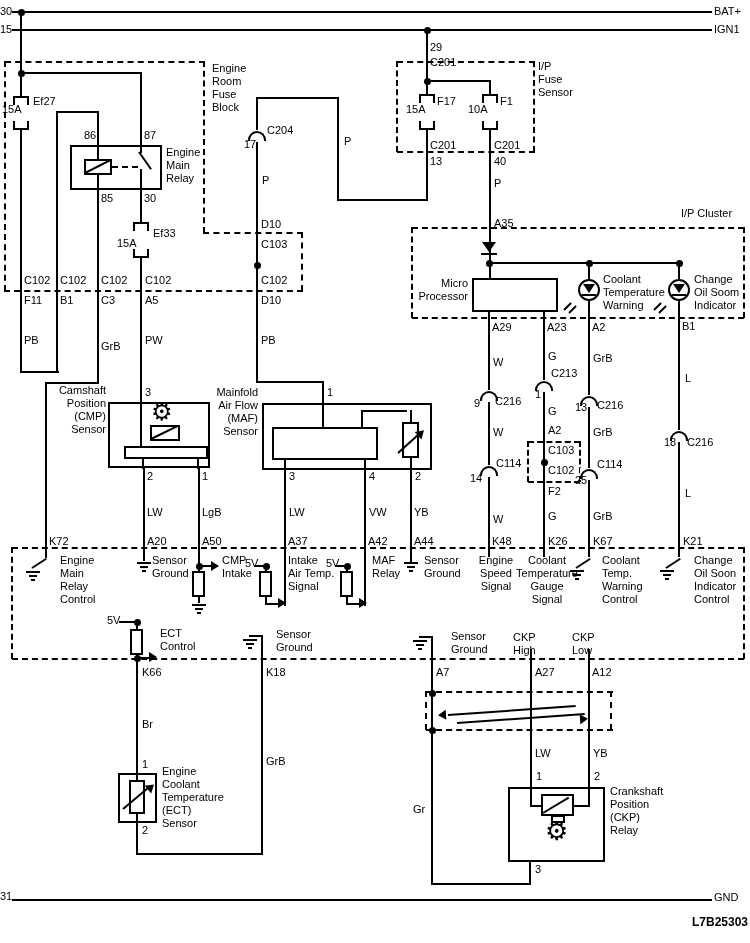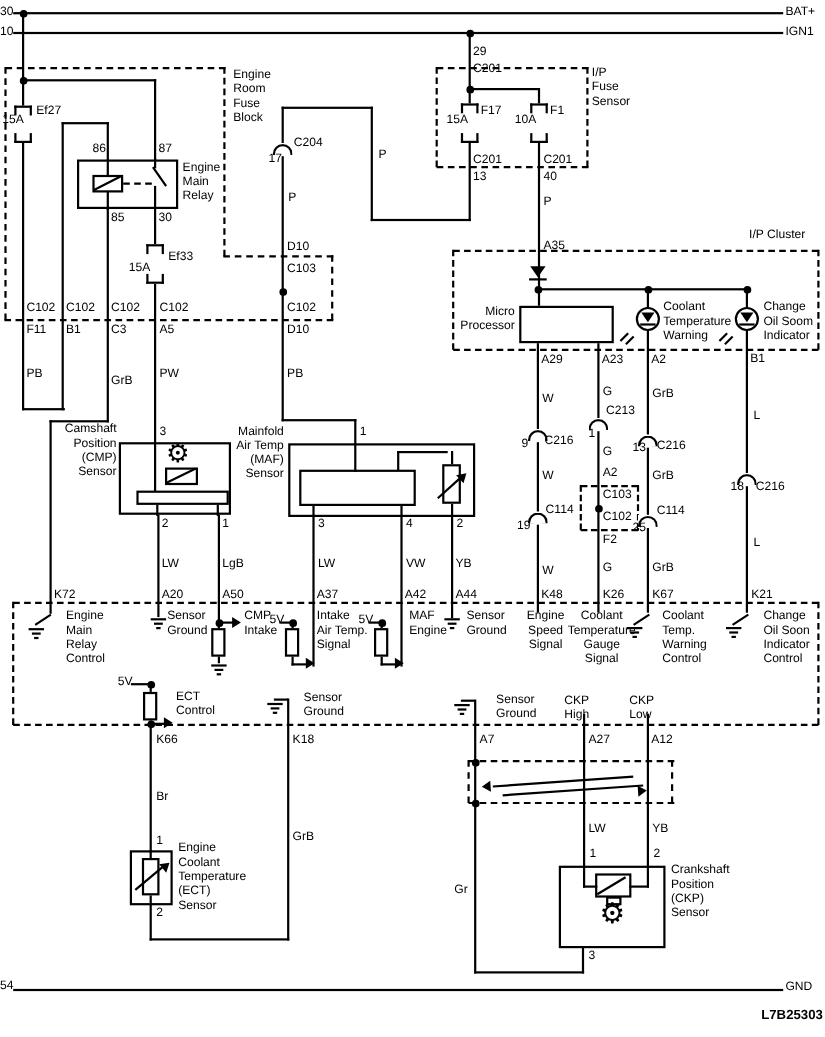--- a/index.html
+++ b/index.html
@@ -250,24 +250,24 @@
     <div style="position: absolute; left: 676px; top: 260px; box-sizing: border-box; width: 7px; height: 7px; background: rgb(0, 0, 0); border-radius: 50%;"></div>
     <div style="position: absolute; left: 541px; top: 459px; box-sizing: border-box; width: 7px; height: 7px; background: rgb(0, 0, 0); border-radius: 50%;"></div>
     <div style="position: absolute; left: 429px; top: 690px; box-sizing: border-box; width: 7px; height: 7px; background: rgb(0, 0, 0); border-radius: 50%;"></div>
     <div style="position: absolute; left: 429px; top: 727px; box-sizing: border-box; width: 7px; height: 7px; background: rgb(0, 0, 0); border-radius: 50%;"></div>
     <div style="position: absolute; left: 196px; top: 563px; box-sizing: border-box; width: 7px; height: 7px; background: rgb(0, 0, 0); border-radius: 50%;"></div>
     <div style="position: absolute; left: 263px; top: 563px; box-sizing: border-box; width: 7px; height: 7px; background: rgb(0, 0, 0); border-radius: 50%;"></div>
     <div style="position: absolute; left: 344px; top: 563px; box-sizing: border-box; width: 7px; height: 7px; background: rgb(0, 0, 0); border-radius: 50%;"></div>
     <div style="position: absolute; left: 134px; top: 619px; box-sizing: border-box; width: 7px; height: 7px; background: rgb(0, 0, 0); border-radius: 50%;"></div>
     <div style="position: absolute; left: 134px; top: 655px; box-sizing: border-box; width: 7px; height: 7px; background: rgb(0, 0, 0); border-radius: 50%;"></div>
     <div style="position: absolute; left: 0px; top: 5px; box-sizing: border-box; font: 11px / 13px &quot;Liberation Sans&quot;, sans-serif; white-space: pre; color: rgb(0, 0, 0);">30</div>
-    <div style="position: absolute; left: 0px; top: 23px; box-sizing: border-box; font: 11px / 13px &quot;Liberation Sans&quot;, sans-serif; white-space: pre; color: rgb(0, 0, 0);">10</div>
+    <div style="position: absolute; left: 0px; top: 23px; box-sizing: border-box; font: 11px / 13px &quot;Liberation Sans&quot;, sans-serif; white-space: pre; color: rgb(0, 0, 0);">15</div>
     <div style="position: absolute; left: 714px; top: 5px; box-sizing: border-box; font: 11px / 13px &quot;Liberation Sans&quot;, sans-serif; white-space: pre; color: rgb(0, 0, 0);">BAT+</div>
     <div style="position: absolute; left: 714px; top: 23px; box-sizing: border-box; font: 11px / 13px &quot;Liberation Sans&quot;, sans-serif; white-space: pre; color: rgb(0, 0, 0);">IGN1</div>
-    <div style="position: absolute; left: 0px; top: 890px; box-sizing: border-box; font: 11px / 13px &quot;Liberation Sans&quot;, sans-serif; white-space: pre; color: rgb(0, 0, 0);">54</div>
+    <div style="position: absolute; left: 0px; top: 890px; box-sizing: border-box; font: 11px / 13px &quot;Liberation Sans&quot;, sans-serif; white-space: pre; color: rgb(0, 0, 0);">31</div>
     <div style="position: absolute; left: 714px; top: 891px; box-sizing: border-box; font: 11px / 13px &quot;Liberation Sans&quot;, sans-serif; white-space: pre; color: rgb(0, 0, 0);">GND</div>
     <div style="position: absolute; left: 212px; top: 62px; box-sizing: border-box; font: 11px / 13px &quot;Liberation Sans&quot;, sans-serif; white-space: pre; color: rgb(0, 0, 0);">Engine
 Room
 Fuse
 Block</div>
     <div style="position: absolute; left: 538px; top: 60px; box-sizing: border-box; font: 11px / 13px &quot;Liberation Sans&quot;, sans-serif; white-space: pre; color: rgb(0, 0, 0);">I/P
 Fuse
 Sensor</div>
     <div style="position: absolute; left: 681px; top: 207px; box-sizing: border-box; font: 11px / 13px &quot;Liberation Sans&quot;, sans-serif; white-space: pre; color: rgb(0, 0, 0);">I/P Cluster</div>
     <div style="position: absolute; left: 166px; top: 146px; box-sizing: border-box; font: 11px / 13px &quot;Liberation Sans&quot;, sans-serif; white-space: pre; color: rgb(0, 0, 0);">Engine
@@ -318,21 +318,21 @@
     <div style="position: absolute; left: 52px; top: 384px; box-sizing: border-box; font: 11px / 13px &quot;Liberation Sans&quot;, sans-serif; white-space: pre; color: rgb(0, 0, 0); width: 54px; text-align: right;">Camshaft
 Position
 (CMP)
 Sensor</div>
     <div style="position: absolute; left: 145px; top: 386px; box-sizing: border-box; font: 11px / 13px &quot;Liberation Sans&quot;, sans-serif; white-space: pre; color: rgb(0, 0, 0);">3</div>
     <div style="position: absolute; left: 147px; top: 470px; box-sizing: border-box; font: 11px / 13px &quot;Liberation Sans&quot;, sans-serif; white-space: pre; color: rgb(0, 0, 0);">2</div>
     <div style="position: absolute; left: 202px; top: 470px; box-sizing: border-box; font: 11px / 13px &quot;Liberation Sans&quot;, sans-serif; white-space: pre; color: rgb(0, 0, 0);">1</div>
     <div style="position: absolute; left: 147px; top: 506px; box-sizing: border-box; font: 11px / 13px &quot;Liberation Sans&quot;, sans-serif; white-space: pre; color: rgb(0, 0, 0);">LW</div>
     <div style="position: absolute; left: 202px; top: 506px; box-sizing: border-box; font: 11px / 13px &quot;Liberation Sans&quot;, sans-serif; white-space: pre; color: rgb(0, 0, 0);">LgB</div>
     <div style="position: absolute; left: 204px; top: 386px; box-sizing: border-box; font: 11px / 13px &quot;Liberation Sans&quot;, sans-serif; white-space: pre; color: rgb(0, 0, 0); width: 54px; text-align: right;">Mainfold
-Air Temp
+Air Flow
 (MAF)
 Sensor</div>
     <div style="position: absolute; left: 327px; top: 386px; box-sizing: border-box; font: 11px / 13px &quot;Liberation Sans&quot;, sans-serif; white-space: pre; color: rgb(0, 0, 0);">1</div>
     <div style="position: absolute; left: 289px; top: 470px; box-sizing: border-box; font: 11px / 13px &quot;Liberation Sans&quot;, sans-serif; white-space: pre; color: rgb(0, 0, 0);">3</div>
     <div style="position: absolute; left: 369px; top: 470px; box-sizing: border-box; font: 11px / 13px &quot;Liberation Sans&quot;, sans-serif; white-space: pre; color: rgb(0, 0, 0);">4</div>
     <div style="position: absolute; left: 415px; top: 470px; box-sizing: border-box; font: 11px / 13px &quot;Liberation Sans&quot;, sans-serif; white-space: pre; color: rgb(0, 0, 0);">2</div>
     <div style="position: absolute; left: 289px; top: 506px; box-sizing: border-box; font: 11px / 13px &quot;Liberation Sans&quot;, sans-serif; white-space: pre; color: rgb(0, 0, 0);">LW</div>
     <div style="position: absolute; left: 369px; top: 506px; box-sizing: border-box; font: 11px / 13px &quot;Liberation Sans&quot;, sans-serif; white-space: pre; color: rgb(0, 0, 0);">VW</div>
     <div style="position: absolute; left: 414px; top: 506px; box-sizing: border-box; font: 11px / 13px &quot;Liberation Sans&quot;, sans-serif; white-space: pre; color: rgb(0, 0, 0);">YB</div>
     <div style="position: absolute; left: 603px; top: 273px; box-sizing: border-box; font: 11px / 13px &quot;Liberation Sans&quot;, sans-serif; white-space: pre; color: rgb(0, 0, 0);">Coolant
@@ -342,21 +342,21 @@
 Oil Soom
 Indicator</div>
     <div style="position: absolute; left: 492px; top: 321px; box-sizing: border-box; font: 11px / 13px &quot;Liberation Sans&quot;, sans-serif; white-space: pre; color: rgb(0, 0, 0);">A29</div>
     <div style="position: absolute; left: 547px; top: 321px; box-sizing: border-box; font: 11px / 13px &quot;Liberation Sans&quot;, sans-serif; white-space: pre; color: rgb(0, 0, 0);">A23</div>
     <div style="position: absolute; left: 592px; top: 321px; box-sizing: border-box; font: 11px / 13px &quot;Liberation Sans&quot;, sans-serif; white-space: pre; color: rgb(0, 0, 0);">A2</div>
     <div style="position: absolute; left: 682px; top: 320px; box-sizing: border-box; font: 11px / 13px &quot;Liberation Sans&quot;, sans-serif; white-space: pre; color: rgb(0, 0, 0);">B1</div>
     <div style="position: absolute; left: 493px; top: 356px; box-sizing: border-box; font: 11px / 13px &quot;Liberation Sans&quot;, sans-serif; white-space: pre; color: rgb(0, 0, 0);">W</div>
     <div style="position: absolute; left: 474px; top: 397px; box-sizing: border-box; font: 11px / 13px &quot;Liberation Sans&quot;, sans-serif; white-space: pre; color: rgb(0, 0, 0);">9</div>
     <div style="position: absolute; left: 495px; top: 395px; box-sizing: border-box; font: 11px / 13px &quot;Liberation Sans&quot;, sans-serif; white-space: pre; color: rgb(0, 0, 0);">C216</div>
     <div style="position: absolute; left: 493px; top: 426px; box-sizing: border-box; font: 11px / 13px &quot;Liberation Sans&quot;, sans-serif; white-space: pre; color: rgb(0, 0, 0);">W</div>
-    <div style="position: absolute; left: 470px; top: 472px; box-sizing: border-box; font: 11px / 13px &quot;Liberation Sans&quot;, sans-serif; white-space: pre; color: rgb(0, 0, 0);">19</div>
+    <div style="position: absolute; left: 470px; top: 472px; box-sizing: border-box; font: 11px / 13px &quot;Liberation Sans&quot;, sans-serif; white-space: pre; color: rgb(0, 0, 0);">14</div>
     <div style="position: absolute; left: 496px; top: 457px; box-sizing: border-box; font: 11px / 13px &quot;Liberation Sans&quot;, sans-serif; white-space: pre; color: rgb(0, 0, 0);">C114</div>
     <div style="position: absolute; left: 493px; top: 513px; box-sizing: border-box; font: 11px / 13px &quot;Liberation Sans&quot;, sans-serif; white-space: pre; color: rgb(0, 0, 0);">W</div>
     <div style="position: absolute; left: 548px; top: 350px; box-sizing: border-box; font: 11px / 13px &quot;Liberation Sans&quot;, sans-serif; white-space: pre; color: rgb(0, 0, 0);">G</div>
     <div style="position: absolute; left: 551px; top: 367px; box-sizing: border-box; font: 11px / 13px &quot;Liberation Sans&quot;, sans-serif; white-space: pre; color: rgb(0, 0, 0);">C213</div>
     <div style="position: absolute; left: 535px; top: 388px; box-sizing: border-box; font: 11px / 13px &quot;Liberation Sans&quot;, sans-serif; white-space: pre; color: rgb(0, 0, 0);">1</div>
     <div style="position: absolute; left: 548px; top: 405px; box-sizing: border-box; font: 11px / 13px &quot;Liberation Sans&quot;, sans-serif; white-space: pre; color: rgb(0, 0, 0);">G</div>
     <div style="position: absolute; left: 548px; top: 424px; box-sizing: border-box; font: 11px / 13px &quot;Liberation Sans&quot;, sans-serif; white-space: pre; color: rgb(0, 0, 0);">A2</div>
     <div style="position: absolute; left: 548px; top: 444px; box-sizing: border-box; font: 11px / 13px &quot;Liberation Sans&quot;, sans-serif; white-space: pre; color: rgb(0, 0, 0);">C103</div>
     <div style="position: absolute; left: 548px; top: 464px; box-sizing: border-box; font: 11px / 13px &quot;Liberation Sans&quot;, sans-serif; white-space: pre; color: rgb(0, 0, 0);">C102</div>
     <div style="position: absolute; left: 548px; top: 485px; box-sizing: border-box; font: 11px / 13px &quot;Liberation Sans&quot;, sans-serif; white-space: pre; color: rgb(0, 0, 0);">F2</div>
@@ -389,21 +389,21 @@
     <div style="position: absolute; left: 152px; top: 554px; box-sizing: border-box; font: 11px / 13px &quot;Liberation Sans&quot;, sans-serif; white-space: pre; color: rgb(0, 0, 0);">Sensor
 Ground</div>
     <div style="position: absolute; left: 222px; top: 554px; box-sizing: border-box; font: 11px / 13px &quot;Liberation Sans&quot;, sans-serif; white-space: pre; color: rgb(0, 0, 0);">CMP
 Intake</div>
     <div style="position: absolute; left: 245px; top: 557px; box-sizing: border-box; font: 11px / 13px &quot;Liberation Sans&quot;, sans-serif; white-space: pre; color: rgb(0, 0, 0);">5V</div>
     <div style="position: absolute; left: 288px; top: 554px; box-sizing: border-box; font: 11px / 13px &quot;Liberation Sans&quot;, sans-serif; white-space: pre; color: rgb(0, 0, 0);">Intake
 Air Temp.
 Signal</div>
     <div style="position: absolute; left: 326px; top: 557px; box-sizing: border-box; font: 11px / 13px &quot;Liberation Sans&quot;, sans-serif; white-space: pre; color: rgb(0, 0, 0);">5V</div>
     <div style="position: absolute; left: 372px; top: 554px; box-sizing: border-box; font: 11px / 13px &quot;Liberation Sans&quot;, sans-serif; white-space: pre; color: rgb(0, 0, 0);">MAF
-Engine</div>
+Relay</div>
     <div style="position: absolute; left: 424px; top: 554px; box-sizing: border-box; font: 11px / 13px &quot;Liberation Sans&quot;, sans-serif; white-space: pre; color: rgb(0, 0, 0);">Sensor
 Ground</div>
     <div style="position: absolute; left: 468px; top: 554px; box-sizing: border-box; font: 11px / 13px &quot;Liberation Sans&quot;, sans-serif; white-space: pre; color: rgb(0, 0, 0); width: 56px; text-align: center;">Engine
 Speed
 Signal</div>
     <div style="position: absolute; left: 505px; top: 554px; box-sizing: border-box; font: 11px / 13px &quot;Liberation Sans&quot;, sans-serif; white-space: pre; color: rgb(0, 0, 0); width: 84px; text-align: center;">Coolant
 Temperature
 Gauge
 Signal</div>
     <div style="position: absolute; left: 602px; top: 554px; box-sizing: border-box; font: 11px / 13px &quot;Liberation Sans&quot;, sans-serif; white-space: pre; color: rgb(0, 0, 0);">Coolant
@@ -441,14 +441,14 @@
 Coolant
 Temperature
 (ECT)
 Sensor</div>
     <div style="position: absolute; left: 536px; top: 770px; box-sizing: border-box; font: 11px / 13px &quot;Liberation Sans&quot;, sans-serif; white-space: pre; color: rgb(0, 0, 0);">1</div>
     <div style="position: absolute; left: 594px; top: 770px; box-sizing: border-box; font: 11px / 13px &quot;Liberation Sans&quot;, sans-serif; white-space: pre; color: rgb(0, 0, 0);">2</div>
     <div style="position: absolute; left: 535px; top: 863px; box-sizing: border-box; font: 11px / 13px &quot;Liberation Sans&quot;, sans-serif; white-space: pre; color: rgb(0, 0, 0);">3</div>
     <div style="position: absolute; left: 610px; top: 785px; box-sizing: border-box; font: 11px / 13px &quot;Liberation Sans&quot;, sans-serif; white-space: pre; color: rgb(0, 0, 0);">Crankshaft
 Position
 (CKP)
-Sensor</div>
+Relay</div>
   </div>
 
 </body></html>

